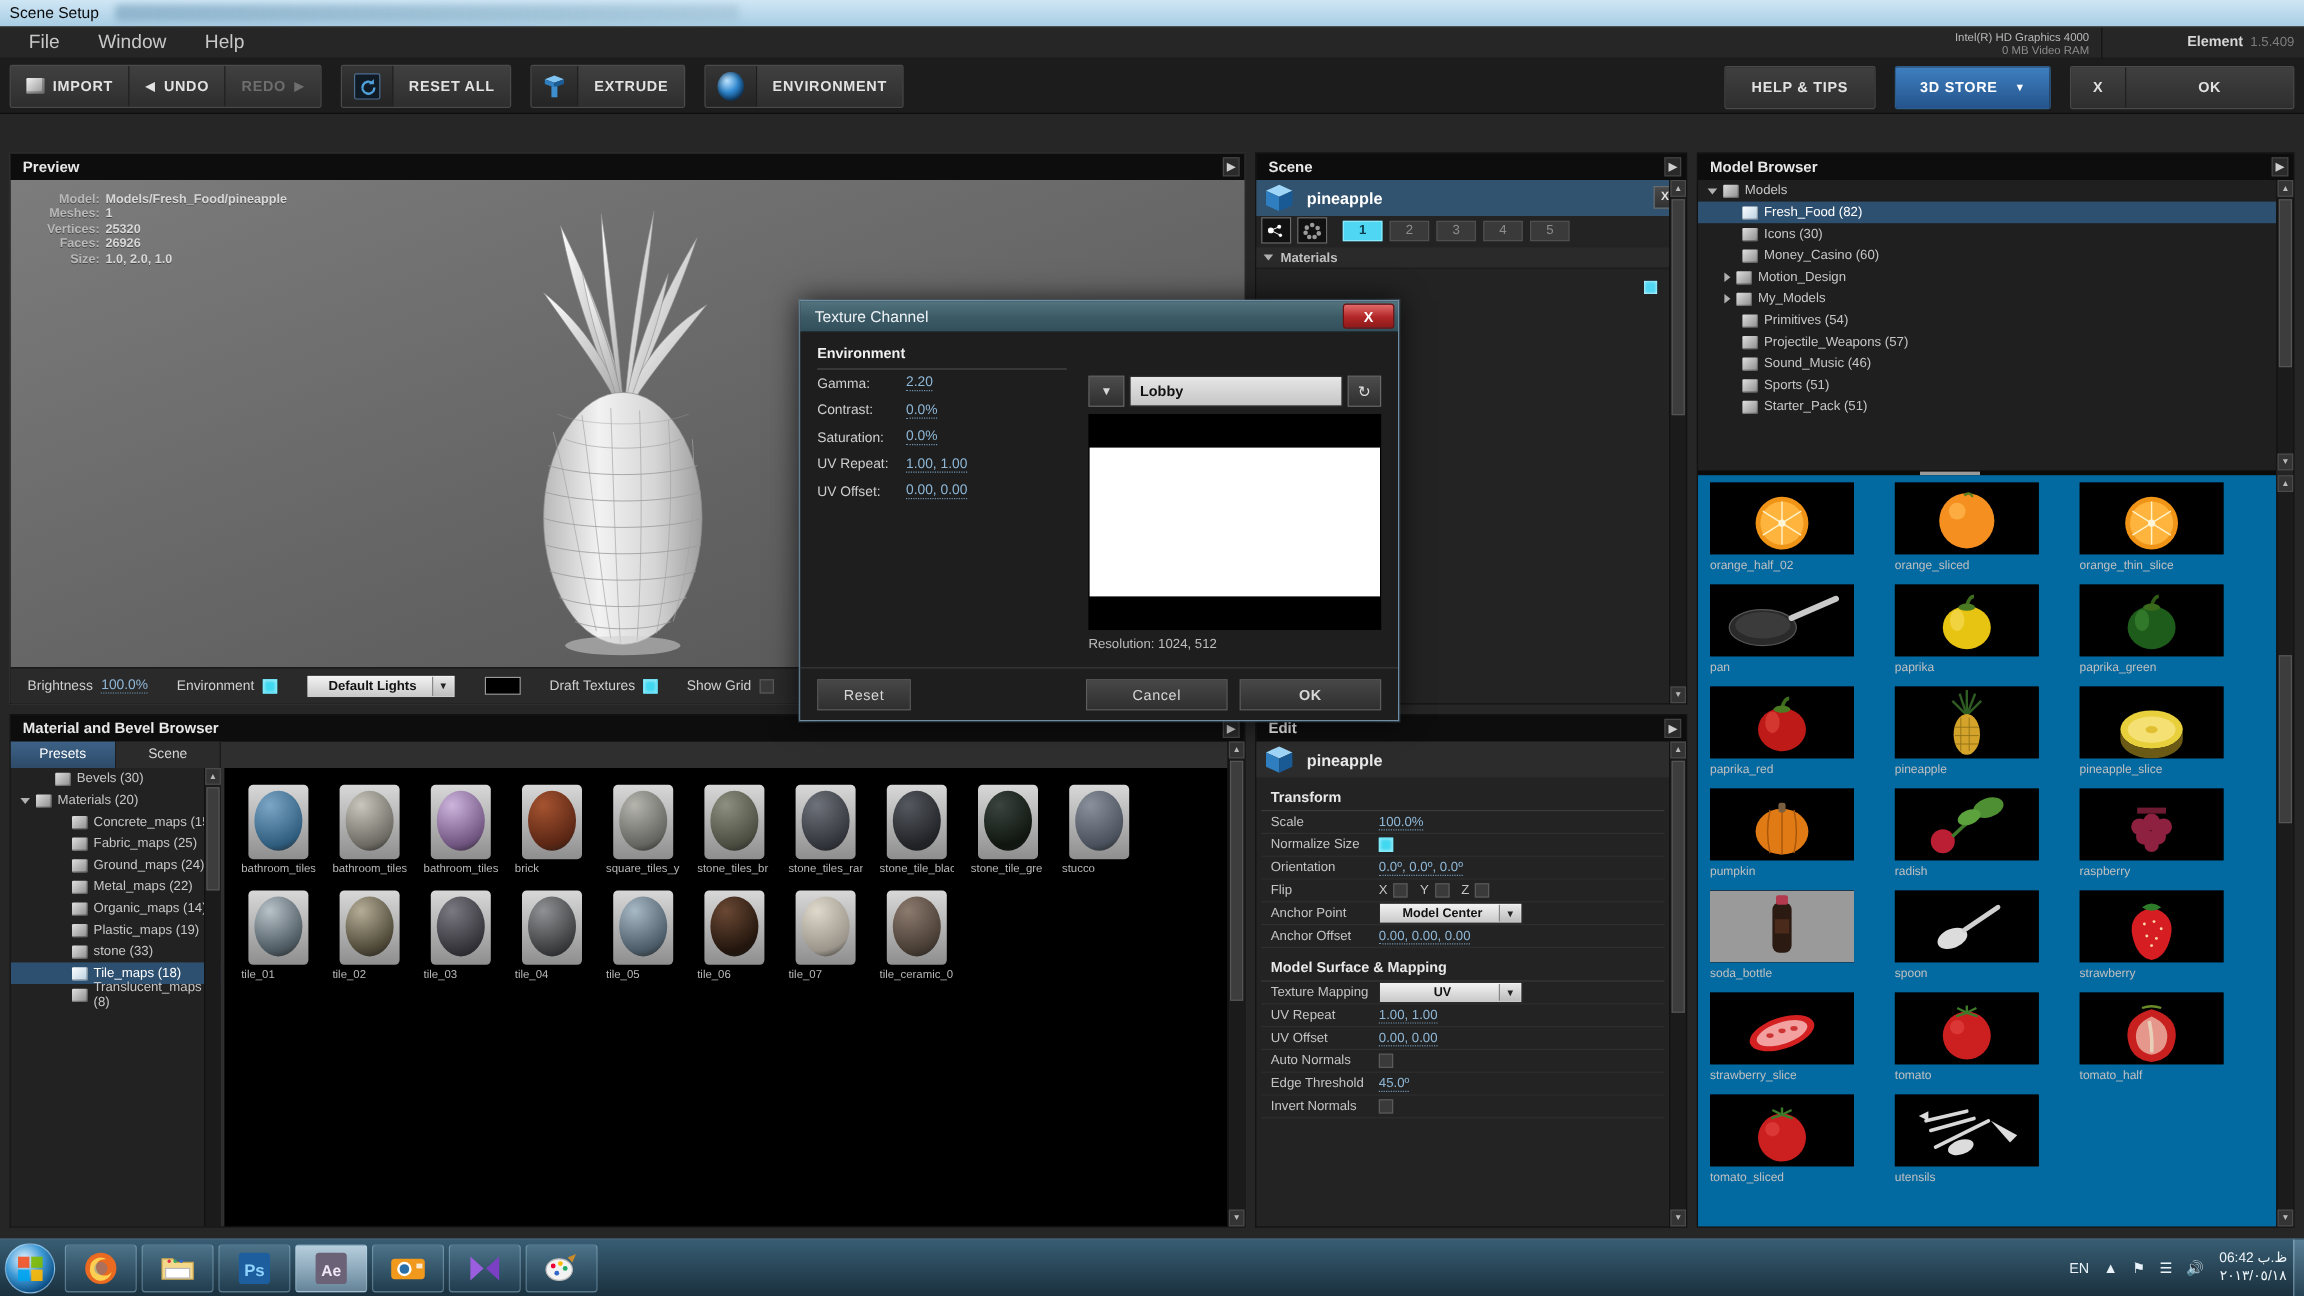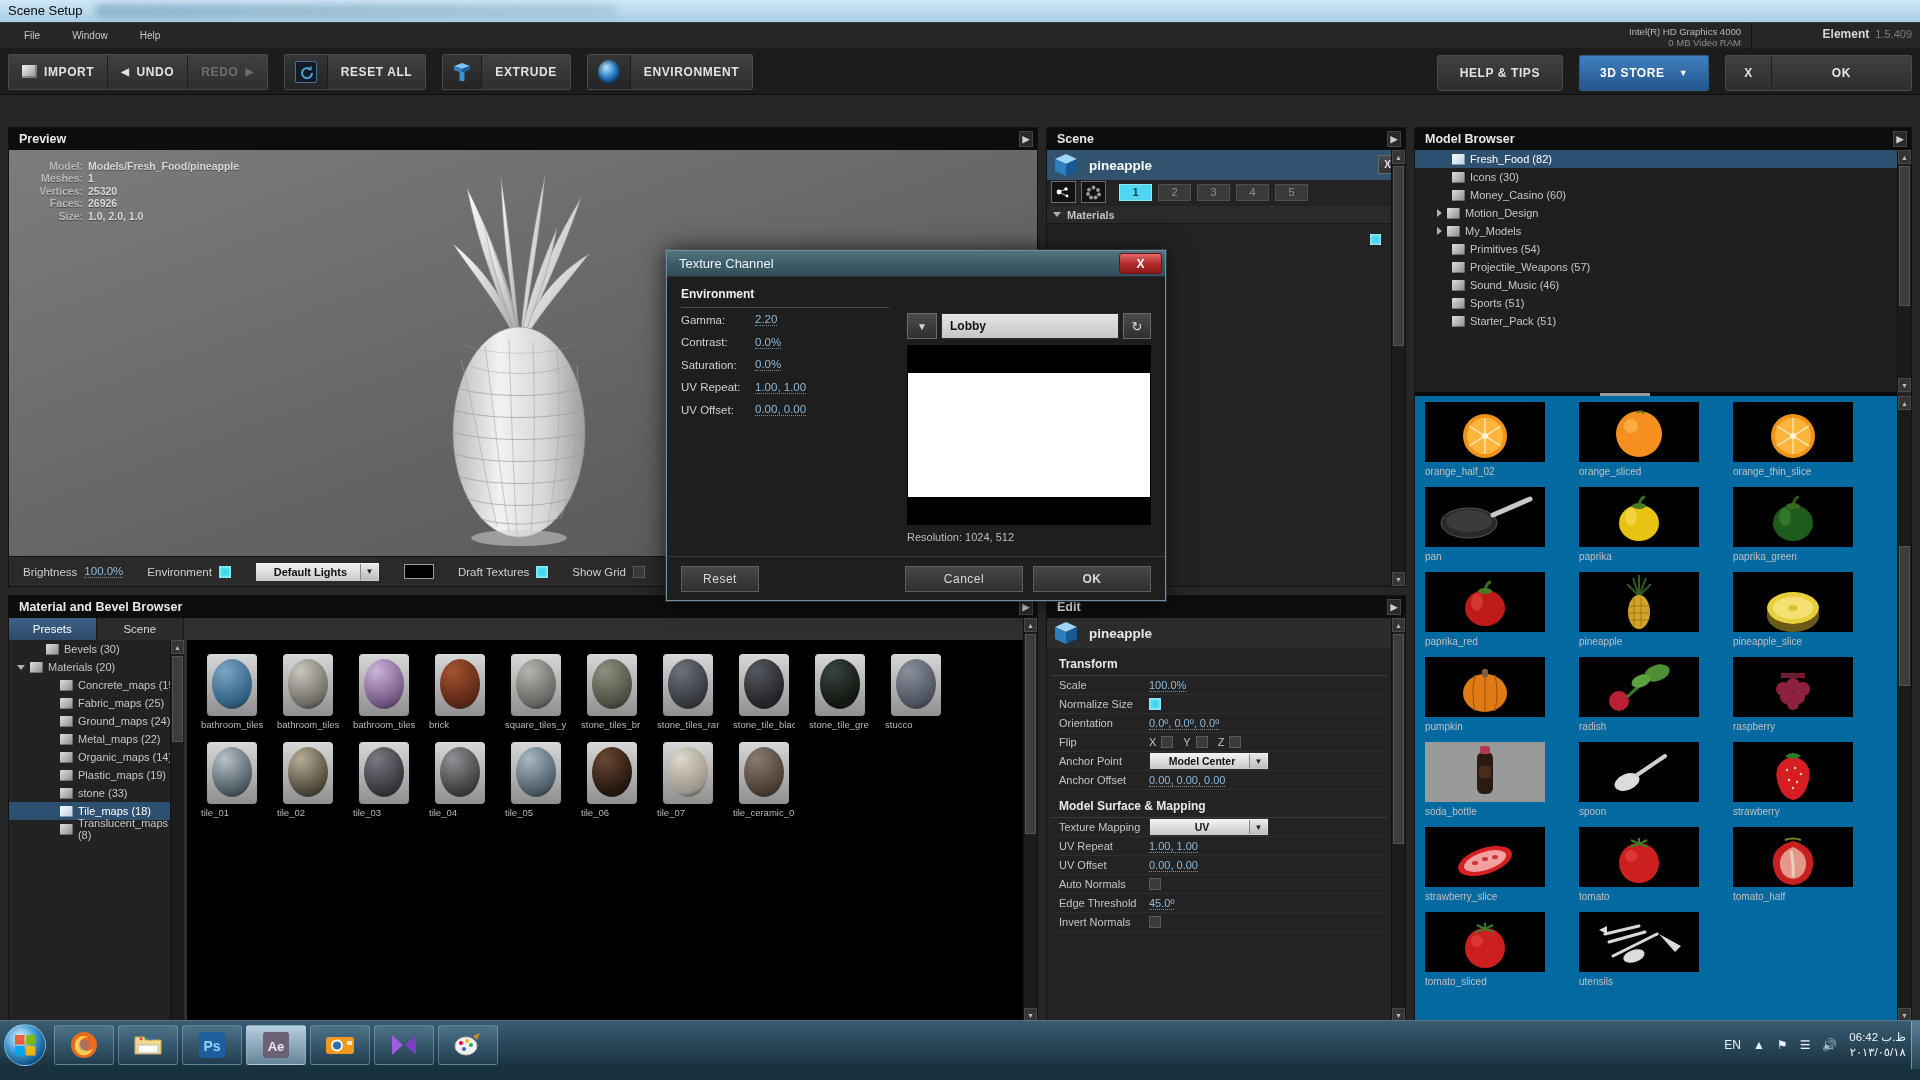--- a/index.html
+++ b/index.html
@@ -18,21 +18,21 @@
   
   #winbar{position:absolute;left:0;top:0;width:1920px;height:22px;
     background:linear-gradient(180deg,#cfe6f5,#a8cde3);}
   #winbar .wt{position:absolute;left:8px;top:3px;font-size:13px;color:#0a0a0a;font-family:"Liberation Sans",sans-serif;}
   #winbar .blur{position:absolute;left:96px;top:4px;width:520px;height:14px;
      background:linear-gradient(90deg,rgba(130,170,195,.75),rgba(150,185,205,.45));
      filter:blur(3px);border-radius:3px;}
 
   
   #menubar{height:26px;background:#262626;display:flex;align-items:center;padding-left:10px;gap:4px;border-bottom:1px solid #1b1b1b;}
-  #menubar .mi{padding:4px 14px;color:#c8c8c8;font-size:10px;cursor:default;}
+  #menubar .mi{padding:4px 14px;color:#c8c8c8;font-size:16px;cursor:default;}
 
   
   #gpuinfo{position:absolute;right:168px;top:0px;width:160px;height:26px;text-align:right;padding-right:10px;
      color:#b9b9b9;font-size:9.5px;line-height:11px;padding-top:3px;border-right:1px solid #141414;}
   #gpuinfo .l2{color:#8d8d8d;}
   #elementver{position:absolute;right:8px;top:4px;font-size:12px;color:#d6d6d6;}
   #elementver span{color:#7d7d7d;font-size:11px;margin-left:6px;}
 
   
   #toolbar{height:46px;background:#1c1c1c;border-bottom:1px solid #0e0e0e;position:relative;display:flex;align-items:center;padding:0 8px;gap:0;}
@@ -170,21 +170,21 @@
   #texRes{font-size:11px;color:#bdbdbd;margin-top:6px;}
   #dlgFoot{position:absolute;left:0;right:0;bottom:0;height:44px;background:#1e1e1e;border-top:1px solid #3a3a3a;
      display:flex;align-items:center;padding:0 14px;}
   .dbtn{height:26px;background:linear-gradient(180deg,#474747,#2f2f2f);border:1px solid #5e5e5e;color:#d8d8d8;
      font-size:12px;letter-spacing:.5px;display:flex;align-items:center;justify-content:center;}
   #btnReset{width:78px;}
   #btnCancel{width:118px;margin-left:auto;}
   #btnOK{width:118px;margin-left:10px;font-weight:bold;}
 
   
-  #taskbar{position:absolute;left:0;bottom:12px;width:1920px;height:48px;
+  #taskbar{position:absolute;left:0;bottom:0;width:1920px;height:48px;
      background:linear-gradient(180deg,rgba(58,96,118,.95),rgba(26,48,62,.97));
      border-top:1px solid rgba(160,200,225,.45);display:flex;align-items:center;padding-left:4px;}
   #startorb{width:42px;height:42px;border-radius:50%;
      background:radial-gradient(circle at 38% 32%,#eaf6ff,#3e9ad6 42%,#0d4f86 75%,#062d4f);
      border:1px solid rgba(200,230,250,.55);margin-right:8px;position:relative;}
   .tkbtn{width:60px;height:40px;margin-right:4px;border:1px solid rgba(180,215,235,.35);border-radius:3px;
      background:linear-gradient(180deg,rgba(120,165,190,.35),rgba(40,75,98,.4));
      display:flex;align-items:center;justify-content:center;}
   .tkbtn.active{background:linear-gradient(180deg,rgba(215,235,248,.8),rgba(150,185,210,.6));}
   #tray{position:absolute;right:0;top:0;height:48px;display:flex;align-items:center;gap:12px;padding-right:14px;color:#e8f2f8;font-size:12px;}
@@ -750,20 +750,25 @@
       <div class="ar bot">▼</div>
     </div>
   </div>
 
   <div class="panel" id="modelbrowser">
     <div class="ptitle">
       <span>Model Browser</span>
       <span class="arrow">▶</span>
     </div>
     <div id="mbTree">
+        <div class="trow" style="padding-left:8px">
+          <span class="tri open"></span>
+          <span class="fold"></span>
+          <span>Models</span>
+        </div>
         <div class="trow sel" style="padding-left:22px">
           <span style="width:10px;display:inline-block"></span>
           <span class="fold blue"></span>
           <span>Fresh_Food (82)</span>
         </div>
         <div class="trow" style="padding-left:22px">
           <span style="width:10px;display:inline-block"></span>
           <span class="fold"></span>
           <span>Icons (30)</span>
         </div>

